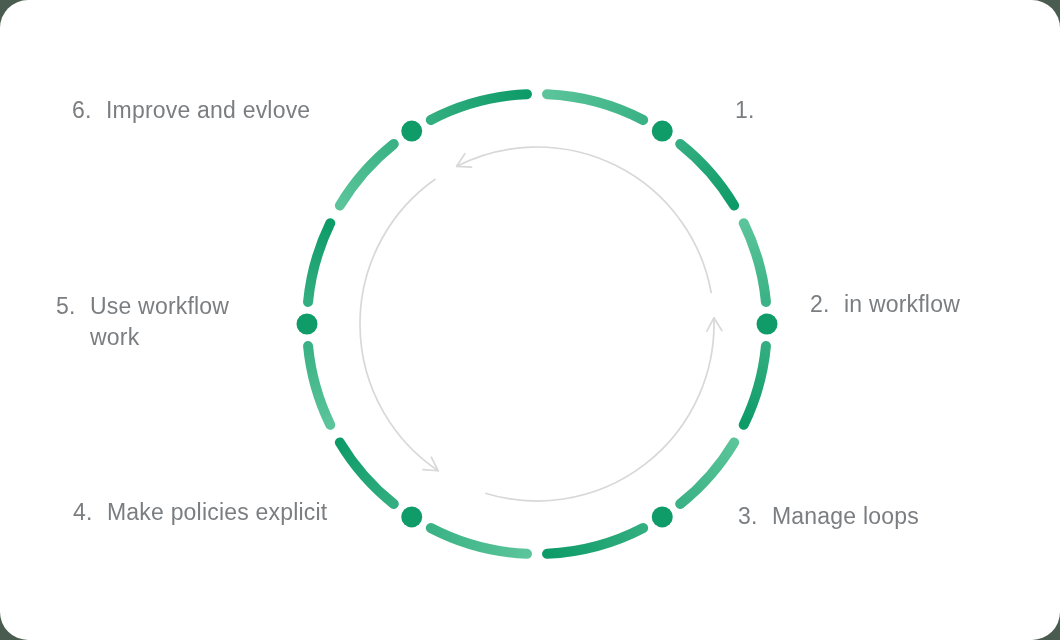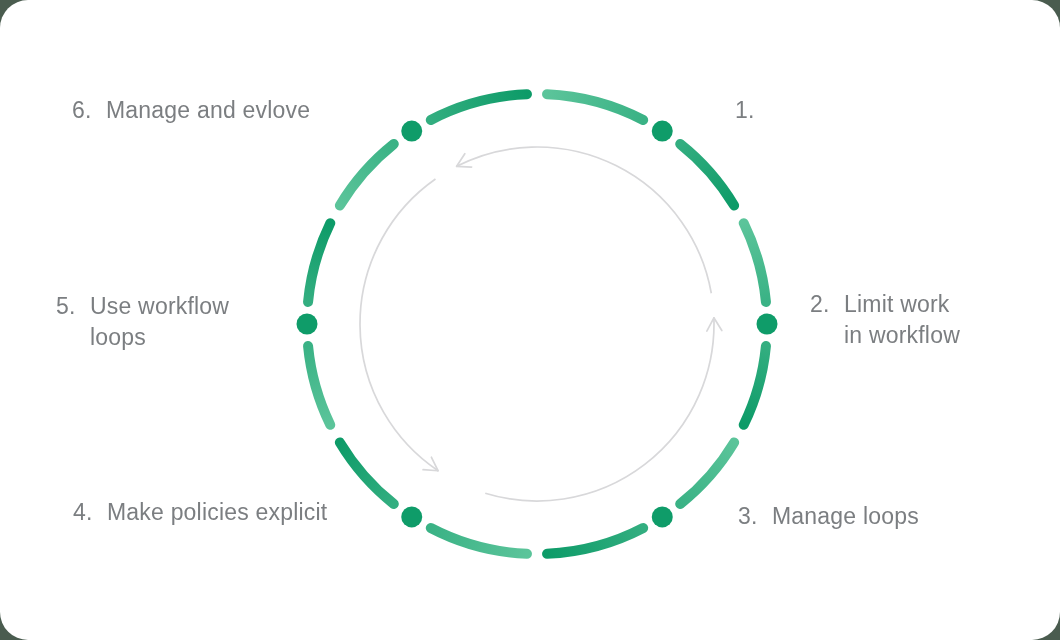--- a/index.html
+++ b/index.html
@@ -136,21 +136,20 @@
       <circle cx="662.2669780534562" cy="516.8942306274475" r="10.5" fill="#0F9C69"></circle>
     </svg>
 
   <div class="step-label" style="left: 735px; top: 95px; color: rgb(123, 126, 129);">
     <span class="num">1.</span>
   </div>
 
   <div class="step-label" style="left: 810px; top: 289px; color: rgb(123, 126, 129);">
     <span class="num">2.</span>
     <span class="txt">
-      <span class="line">Limit work</span>
       <span class="line">in workflow</span>
     </span>
   </div>
 
   <div class="step-label" style="left: 738px; top: 501px; color: rgb(123, 126, 129);">
     <span class="num">3.</span>
     <span class="txt">
       <span class="line">Manage loops</span>
 
     </span>
@@ -161,25 +160,25 @@
     <span class="txt">
       <span class="line">Make policies explicit</span>
 
     </span>
   </div>
 
   <div class="step-label" style="left: 56px; top: 291px; color: rgb(123, 126, 129);">
     <span class="num">5.</span>
     <span class="txt">
       <span class="line">Use workflow</span>
-      <span class="line">loops</span>
+      <span class="line">work</span>
     </span>
   </div>
 
   <div class="step-label" style="left: 72px; top: 95px; color: rgb(123, 126, 129);">
     <span class="num">6.</span>
     <span class="txt">
-      <span class="line">Manage and evlove</span>
+      <span class="line">Improve and evlove</span>
 
     </span>
   </div>
 
 </div>
 
 </body></html>

